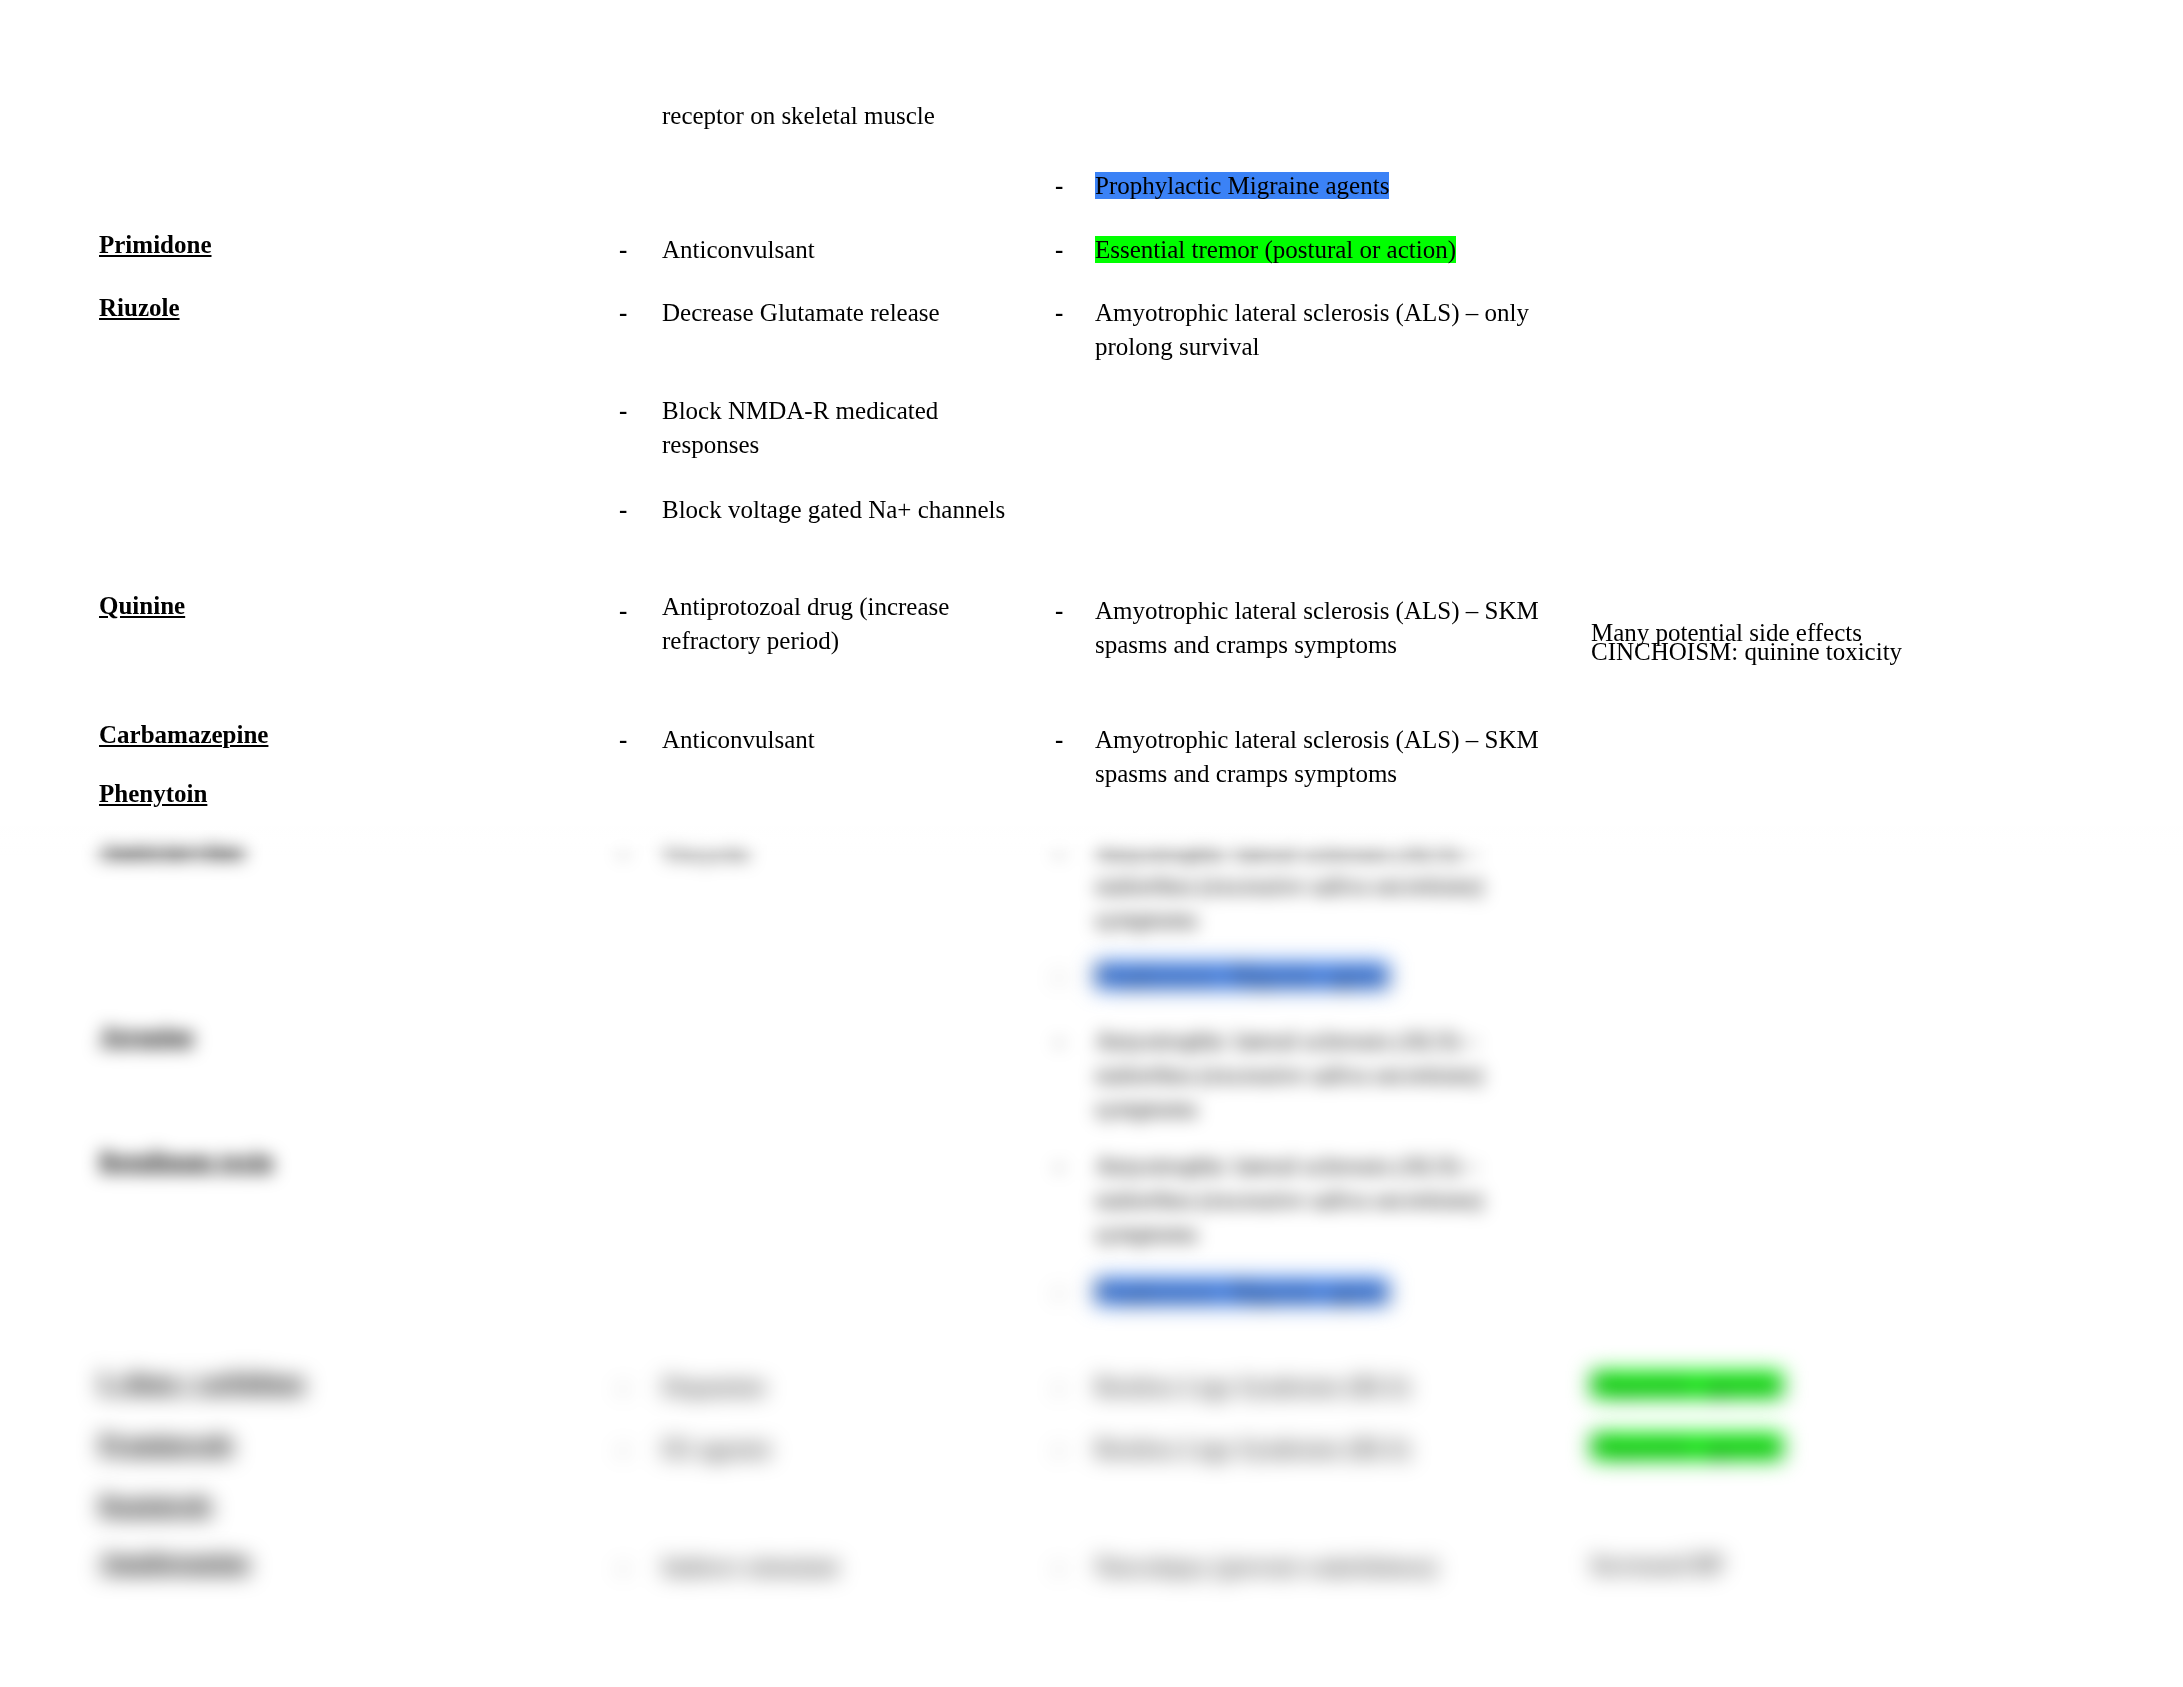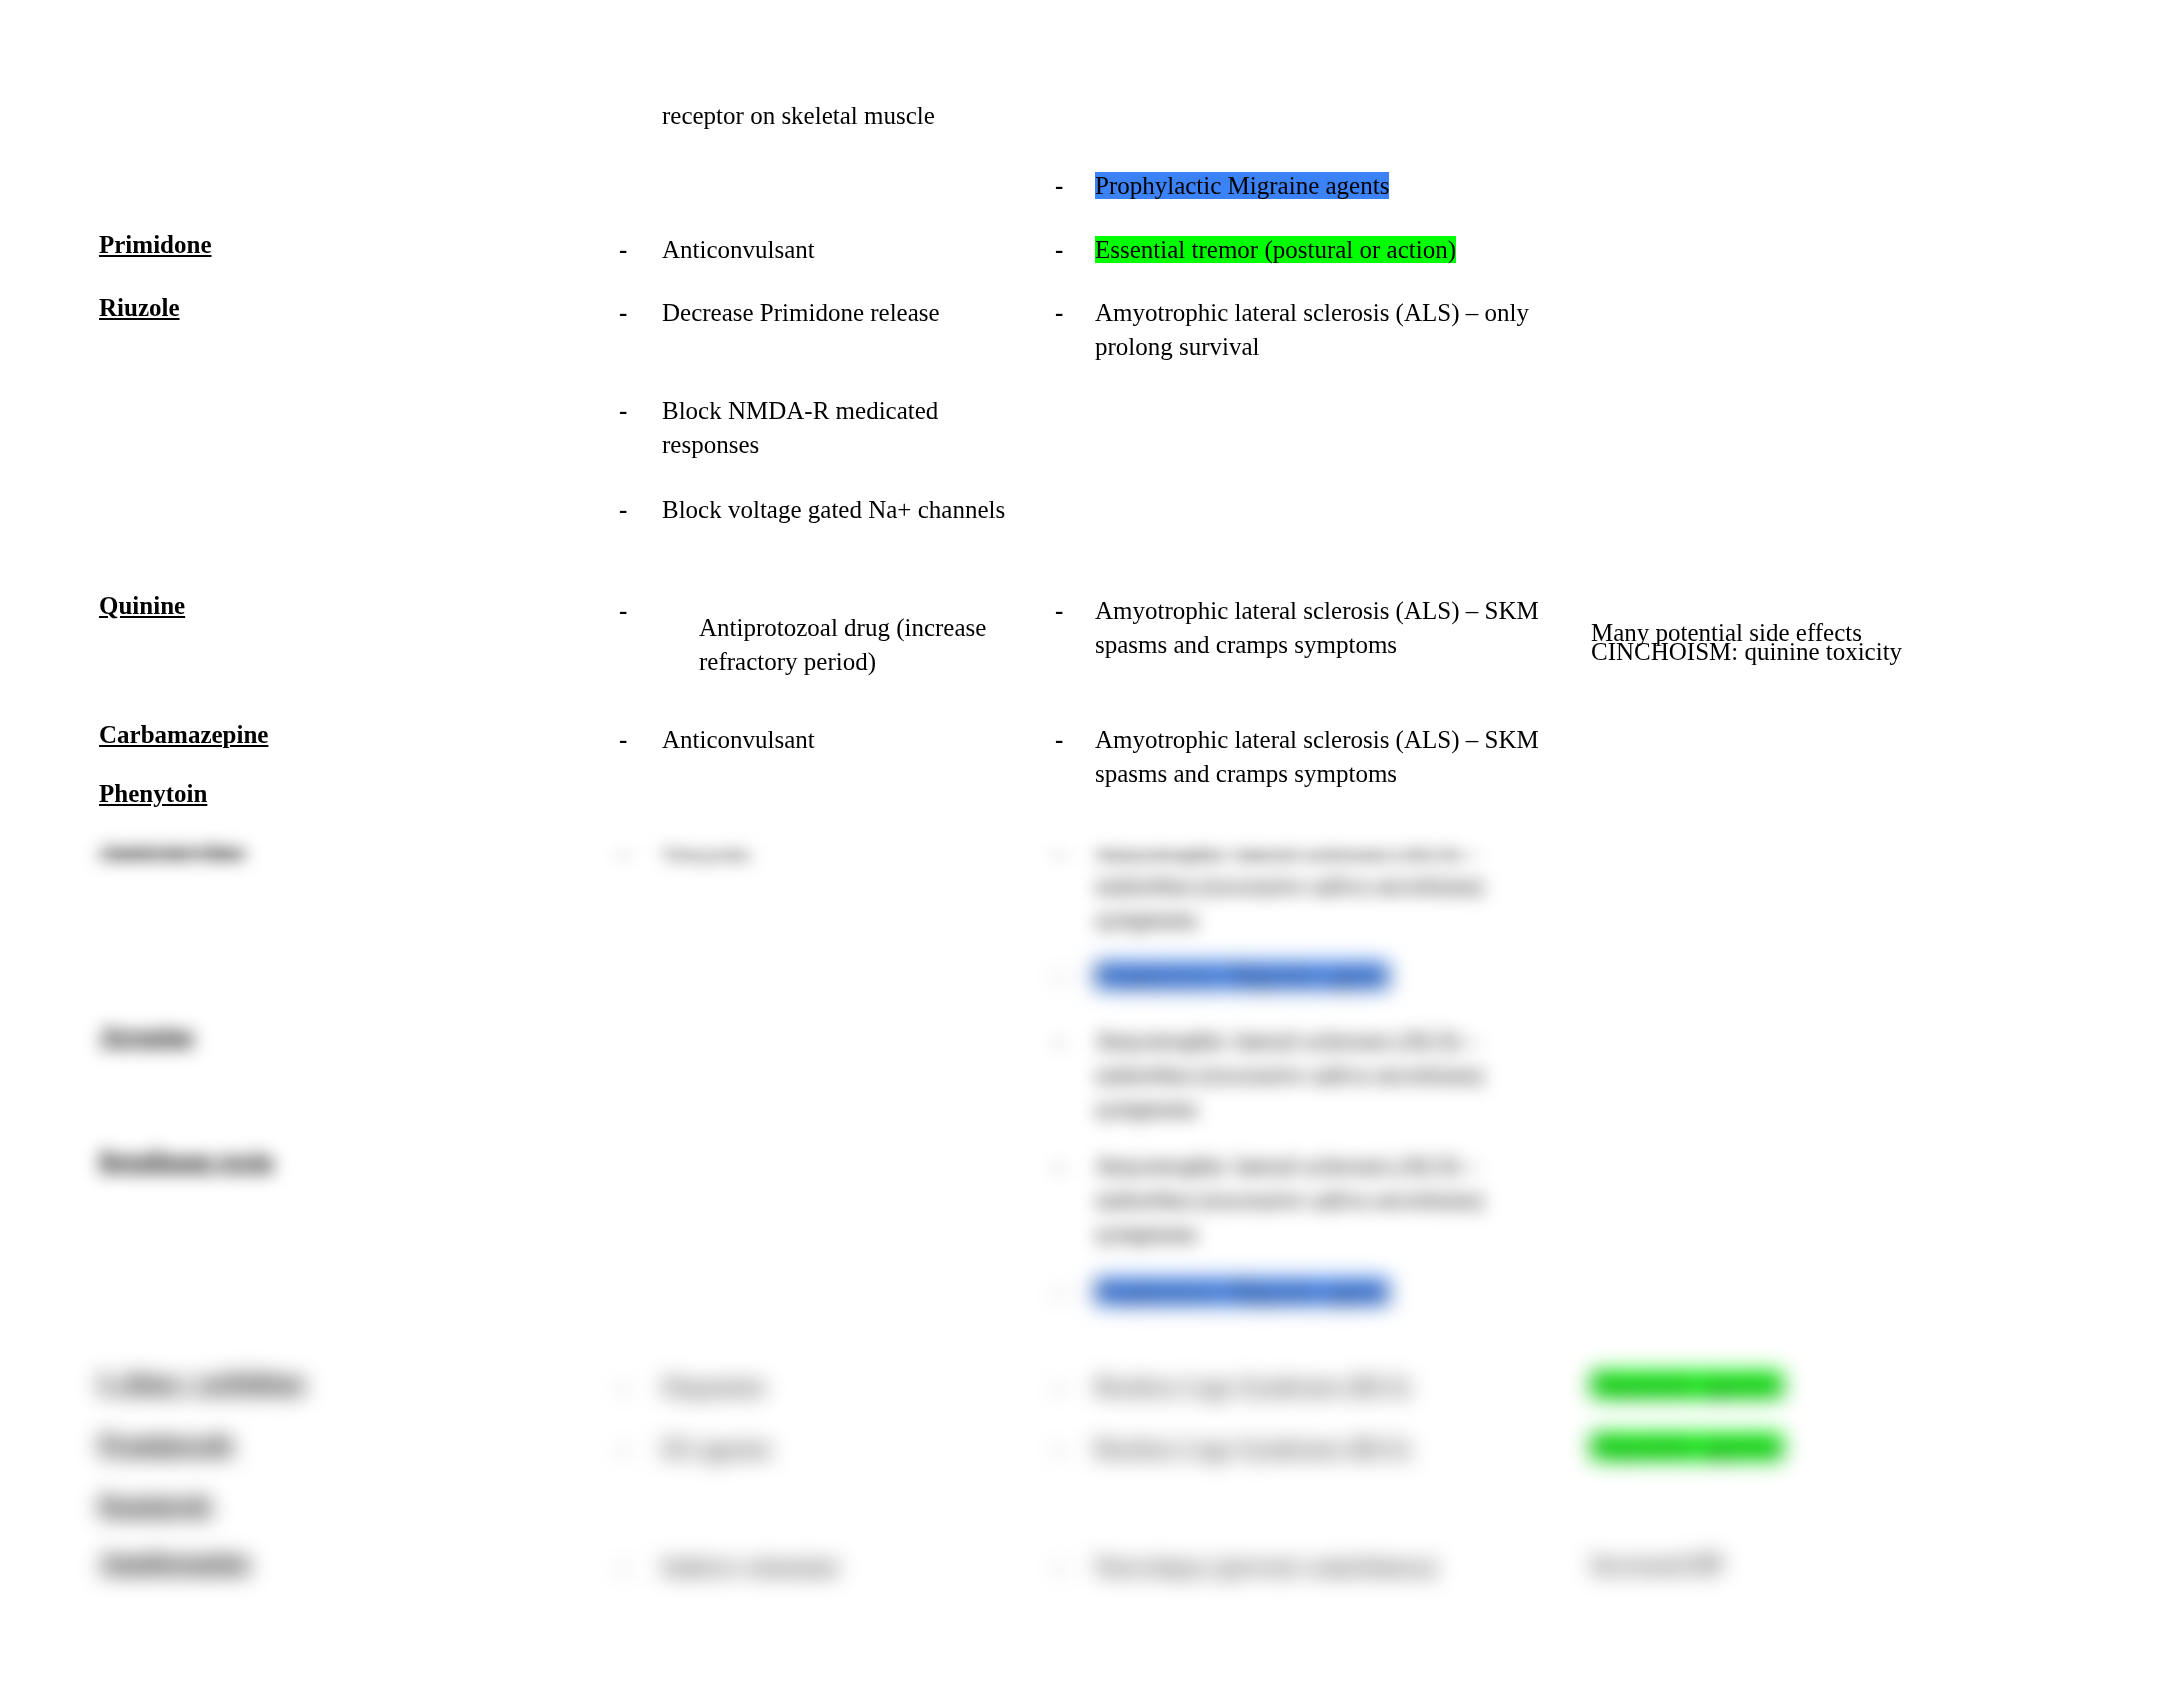--- a/index.html
+++ b/index.html
@@ -96,39 +96,39 @@
     <div class="cell col-drug">Primidone</div>
     <div class="bullet bullet-moa" style="top:5.3px;">-</div>
     <div class="cell col-moa" style="top:5.3px;">Anticonvulsant</div>
     <div class="bullet bullet-use" style="top:5.3px;">-</div>
     <div class="cell col-use" style="top:5.3px;"><span class="hl-green">Essential tremor (postural or action)</span></div>
   </div>
 
   <div class="row" style="top:291px;">
     <div class="cell col-drug">Riuzole</div>
     <div class="bullet bullet-moa" style="top:5.3px;">-</div>
-    <div class="cell col-moa" style="top:5.3px;">Decrease Primidone release</div>
+    <div class="cell col-moa" style="top:5.3px;">Decrease Glutamate release</div>
     <div class="bullet bullet-use" style="top:5.3px;">-</div>
     <div class="cell col-use" style="top:5.3px;">Amyotrophic lateral sclerosis (ALS) – only prolong survival</div>
   </div>
 
   <div class="row" style="top:394px;">
     <div class="bullet bullet-moa">-</div>
     <div class="cell col-moa">Block NMDA-R medicated responses</div>
   </div>
 
   <div class="row" style="top:493px;">
     <div class="bullet bullet-moa">-</div>
     <div class="cell col-moa">Block voltage gated Na+ channels</div>
   </div>
 
   <div class="row" style="top:589px;">
     <div class="cell col-drug">Quinine</div>
     <div class="bullet bullet-moa" style="top:5.3px;">-</div>
-    <div class="cell col-moa" style="top:22px;margin-left:37px;">Antiprotozoal drug (increase refractory period)</div>
+    <div class="cell col-moa" style="top:1px;">Antiprotozoal drug (increase refractory period)</div>
     <div class="bullet bullet-use" style="top:5.3px;">-</div>
     <div class="cell col-use" style="top:5.3px;">Amyotrophic lateral sclerosis (ALS) –  SKM spasms and cramps symptoms</div>
     <div class="cell col-note" style="top:1.3px;margin-top:26px;">Many potential side effects</div>
     <div class="cell col-note" style="top:46px;">CINCHOISM: quinine toxicity</div>
   </div>
 
   <div class="row" style="top:718px;">
     <div class="cell col-drug">Carbamazepine</div>
     <div class="bullet bullet-moa" style="top:5.3px;">-</div>
     <div class="cell col-moa" style="top:5.3px;">Anticonvulsant</div>

